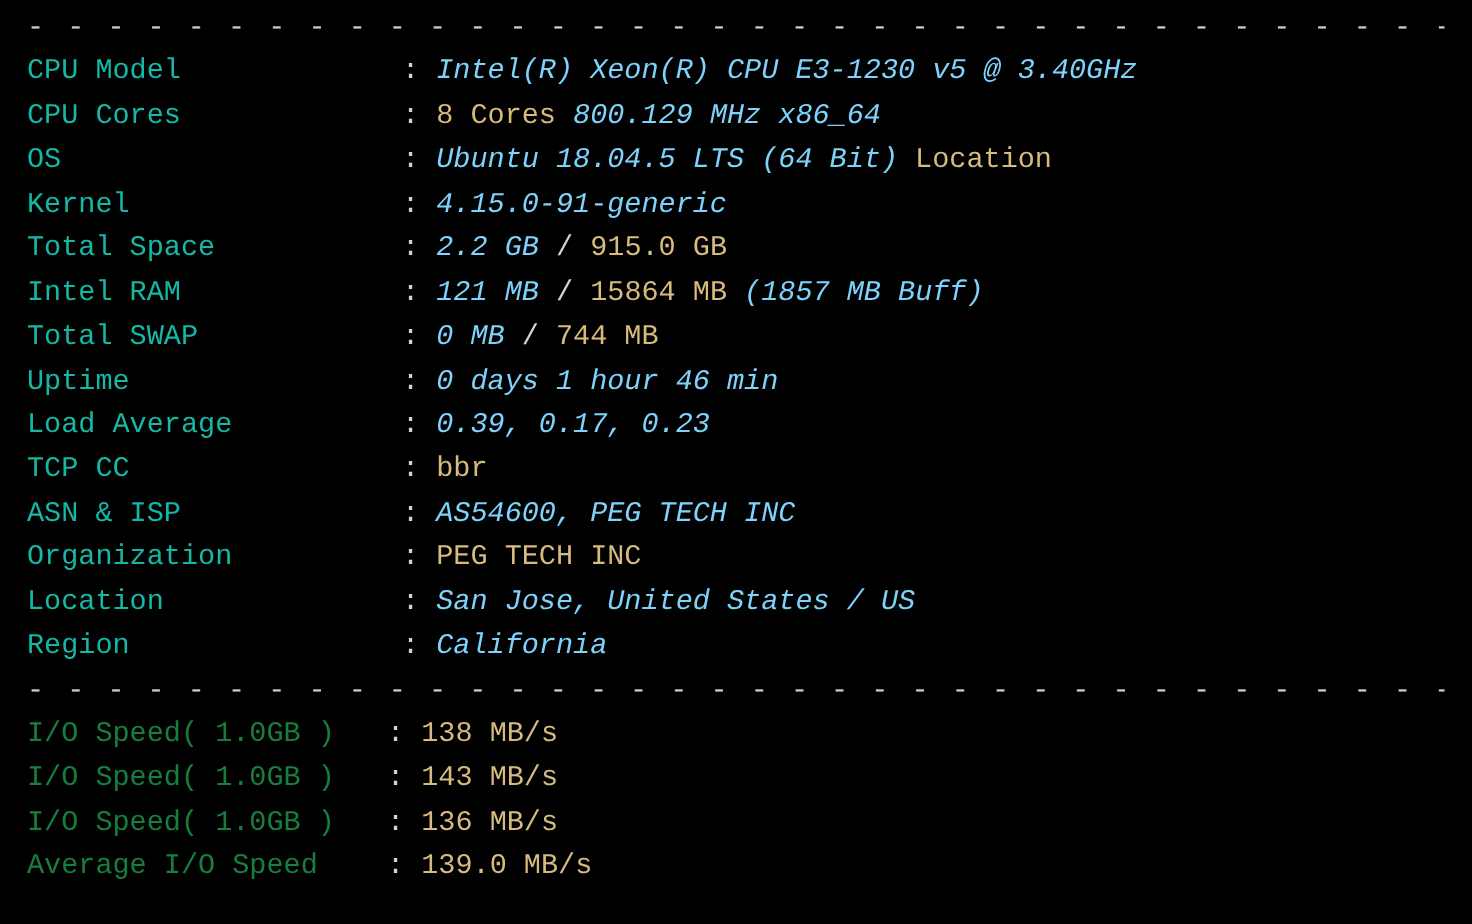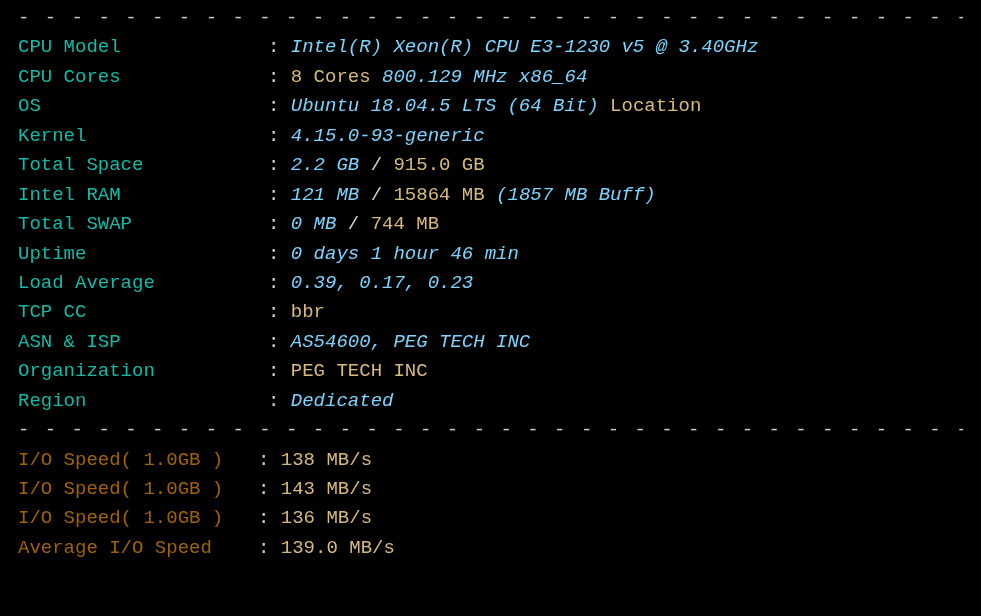--- a/index.html
+++ b/index.html
@@ -24,56 +24,57 @@
       overflow: hidden;
     }
     .row {
       white-space: pre;
     }
     .white { color: #d4d4d4; }
     .cyan { color: #7dd3fc; font-style: italic; }
     .yellow { color: #d7ba7d; margin-top: 41px; }
     .colon { color: #d4d4d4; }
     .label { display: inline-block; width: 250px; color: #14b8a6; }
-    .label2 { display: inline-block; width: 240px; color: #a16207; }
+    .label2 { display: inline-block; width: 240px; color: #15803d; }
   </style>
 </head>
 <body>
 
 <div class="terminal">
 
 <div class="divider">- - - - - - - - - - - - - - - - - - - - - - - - - - - - - - - - - - - - - - - - - - - - - - - - - - - - - - - - - - - - - - - - - -</div>
 
 <div class="row"><span class="label">CPU Model</span><span class="colon">: </span><span class="cyan">Intel(R) Xeon(R) CPU E3-1230 v5 @ 3.40GHz</span></div>
 
 <div class="row"><span class="label">CPU Cores</span><span class="colon">: </span><span class="yellow">8 Cores</span><span class="white"> </span><span class="cyan">800.129 MHz x86_64</span></div>
 
 
 <div class="row"><span class="label">OS</span><span class="colon">: </span><span class="cyan">Ubuntu 18.04.5 LTS (64 Bit)</span><span class="white"> </span><span class="yellow">Location</span></div>
 
-<div class="row"><span class="label">Kernel</span><span class="colon">: </span><span class="cyan">4.15.0-93-generic</span></div>
+<div class="row"><span class="label">Kernel</span><span class="colon">: </span><span class="cyan">4.15.0-91-generic</span></div>
 
 <div class="row"><span class="label">Total Space</span><span class="colon">: </span><span class="cyan">2.2 GB</span><span class="white"> / </span><span class="yellow">915.0 GB</span></div>
 
 <div class="row"><span class="label">Intel RAM</span><span class="colon">: </span><span class="cyan">121 MB</span><span class="white"> / </span><span class="yellow">15864 MB</span><span class="white"> </span><span class="cyan">(1857 MB Buff)</span></div>
 
 <div class="row"><span class="label">Total SWAP</span><span class="colon">: </span><span class="cyan">0 MB</span><span class="white"> / </span><span class="yellow">744 MB</span></div>
 
 <div class="row"><span class="label">Uptime</span><span class="colon">: </span><span class="cyan">0 days 1 hour 46 min</span></div>
 
 <div class="row"><span class="label">Load Average</span><span class="colon">: </span><span class="cyan">0.39, 0.17, 0.23</span></div>
 
 <div class="row"><span class="label">TCP CC</span><span class="colon">: </span><span class="yellow">bbr</span></div>
 
 <div class="row"><span class="label">ASN &amp; ISP</span><span class="colon">: </span><span class="cyan">AS54600, PEG TECH INC</span></div>
 
 <div class="row"><span class="label">Organization</span><span class="colon">: </span><span class="yellow">PEG TECH INC</span></div>
 
+<div class="row"><span class="label">Location</span><span class="colon">: </span><span class="cyan">San Jose, United States / US</span></div>
 
-<div class="row"><span class="label">Region</span><span class="colon">: </span><span class="cyan">Dedicated</span></div>
+<div class="row"><span class="label">Region</span><span class="colon">: </span><span class="cyan">California</span></div>
 
 <div class="divider">- - - - - - - - - - - - - - - - - - - - - - - - - - - - - - - - - - - - - - - - - - - - - - - - - - - - - - - - - - - - - - - - - -</div>
 
 <div class="row"><span class="label2">I/O Speed( 1.0GB )</span><span class="colon">: </span><span class="yellow">138 MB/s</span></div>
 
 <div class="row"><span class="label2">I/O Speed( 1.0GB )</span><span class="colon">: </span><span class="yellow">143 MB/s</span></div>
 
 <div class="row"><span class="label2">I/O Speed( 1.0GB )</span><span class="colon">: </span><span class="yellow">136 MB/s</span></div>
 
 <div class="row"><span class="label2">Average I/O Speed</span><span class="colon">: </span><span class="yellow">139.0 MB/s</span></div>

